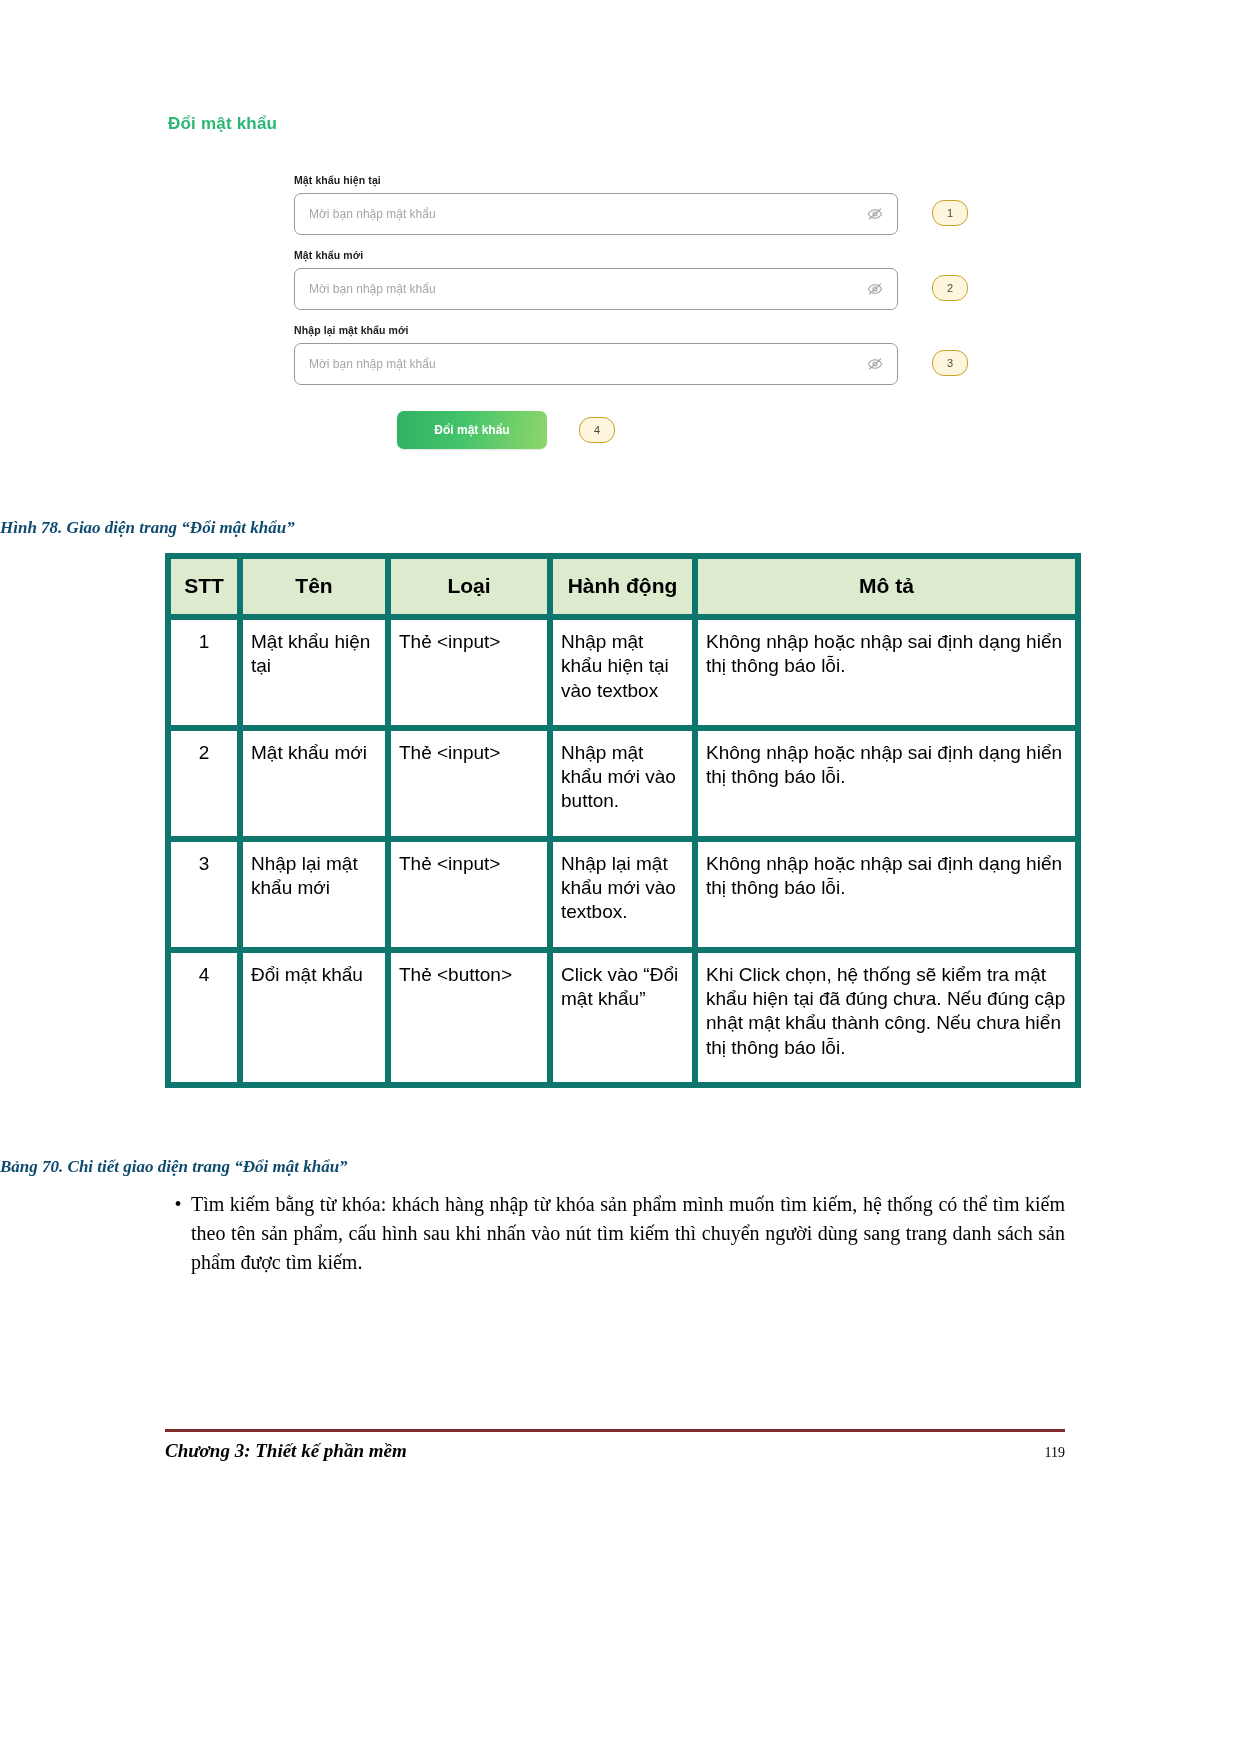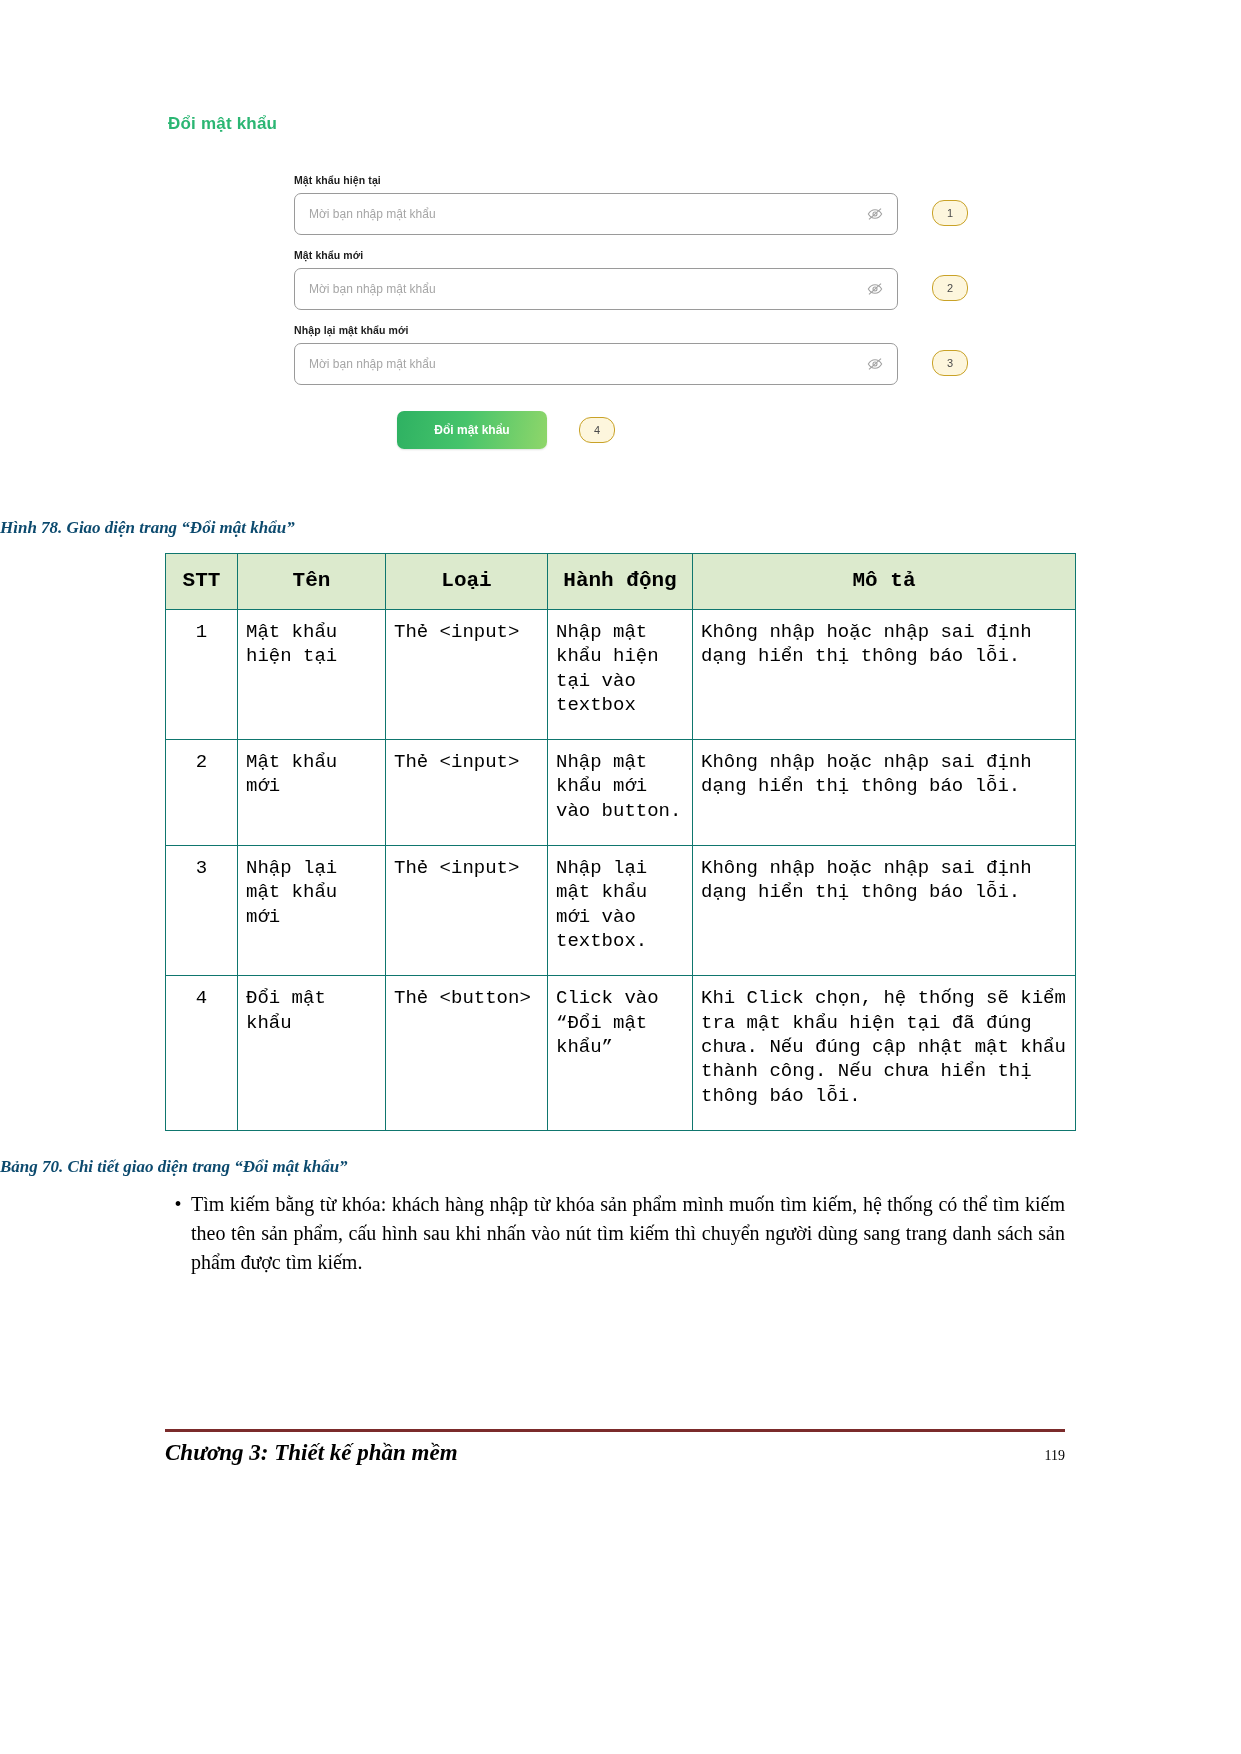--- a/index.html
+++ b/index.html
@@ -146,23 +146,23 @@
   
   table.detail {
     position: absolute;
     left: 165px;
     top: 553px;
     width: 910px;
     border-collapse: collapse;
     table-layout: fixed;
   }
   table.detail th, table.detail td {
-    border: 1px solid #0f766e;
+    border: 6px solid #0f766e;
     vertical-align: top;
-    font-family: Liberation Mono, monospace;
+    font-family: Liberation Sans, sans-serif;
     font-size: 19px;
     line-height: 1.28;
     padding: 10px 8px 22px 8px;
   }
   table.detail thead th {
     background: #dceacd;
     text-align: center;
     font-weight: bold;
     font-size: 21px;
     padding: 14px 6px 14px 6px;
@@ -217,21 +217,21 @@
     top: 1440px;
     width: 900px;
     display: flex;
     align-items: baseline;
     justify-content: space-between;
     font-family: "Liberation Serif", serif;
   }
   .footer-left {
     font-style: italic;
     font-weight: bold;
-    font-size: 23px;
+    font-size: 19px;
   }
   .footer-right {
     font-size: 14px;
   }
 </style>
 </head>
 <body>
 
 <div class="page">
 

